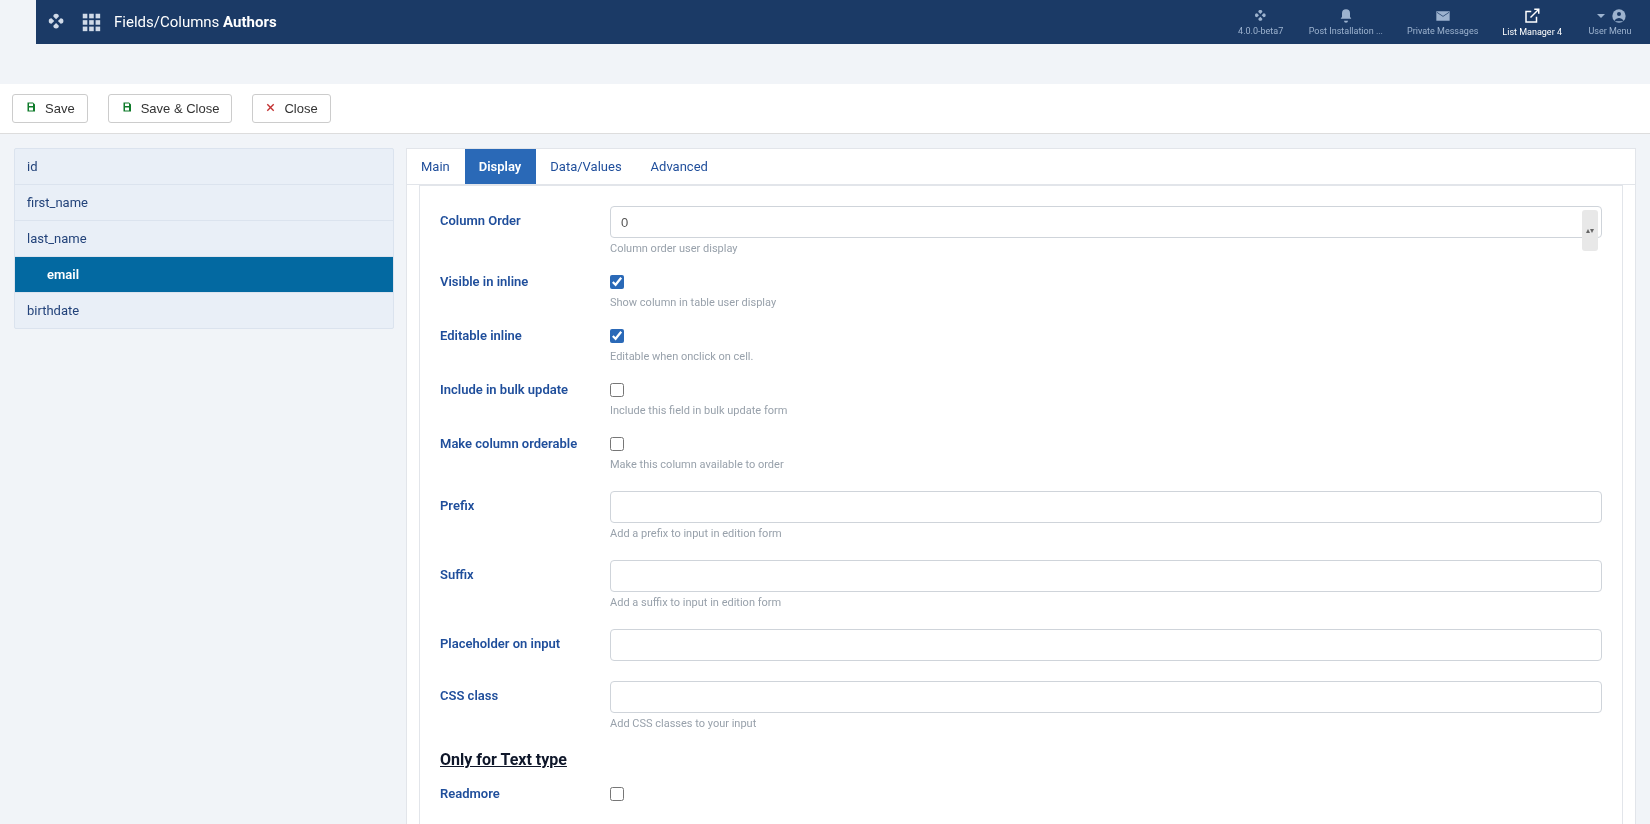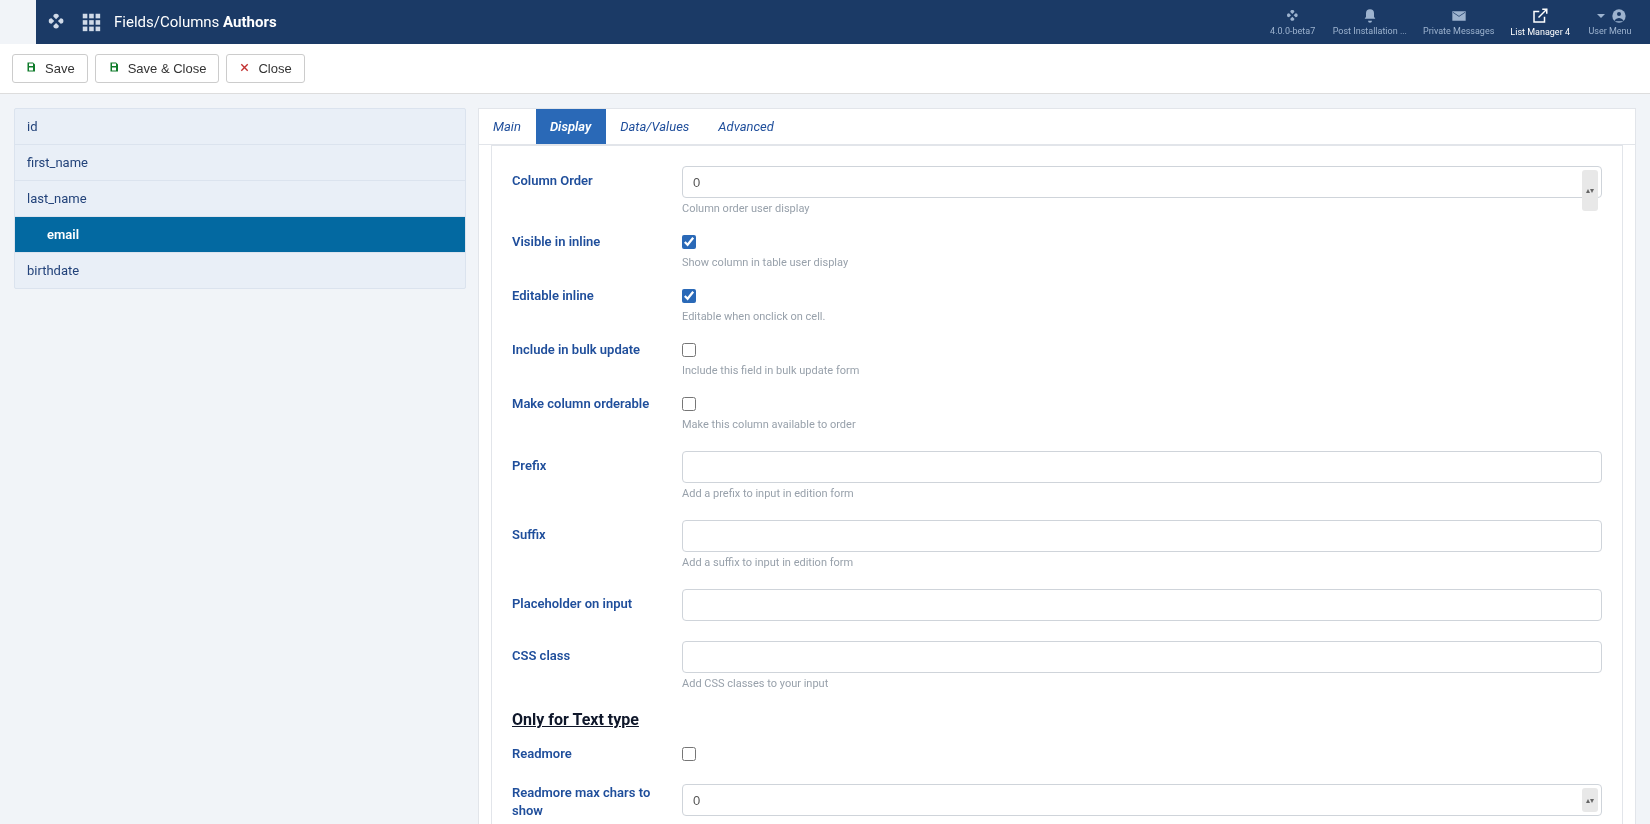--- a/index.html
+++ b/index.html
@@ -15,71 +15,71 @@
     height: 44px;
     display: flex;
     align-items: center;
     padding: 0 10px;
     justify-content: space-between;
     margin-left: 36px;
   }
   .topbar-left { display: flex; align-items: center; gap: 12px; }
   .topbar-title { color: #fff; font-size: 15px; font-weight: 400; }
   .topbar-title b { font-weight: 700; }
-  .topbar-right { display: flex; align-items: stretch; gap: 4px; height: 44px; }
+  .topbar-right { display: flex; align-items: stretch; gap: 12px; height: 44px; }
   .topbar-item {
     display: flex; flex-direction: column; align-items: center; justify-content: center;
     min-width: 60px; padding: 0 6px; color: #9db3cf; font-size: 9px; gap: 2px;
     cursor: pointer;
   }
   .topbar-item.active { color: #fff; }
   .topbar-item svg { width: 16px; height: 16px; }
   .topbar-item svg.large { width: 18px; height: 18px; }
   .topbar-icon-btn { width: 22px; height: 22px; display: flex; align-items: center; justify-content: center; cursor: pointer; color: #d0dae8; }
   .toolbar {
     background: #fff;
     border-bottom: 1px solid #ddd;
     padding: 10px 12px;
-    display: flex; gap: 7px;
+    display: flex; gap: 20px; margin-top: 40px;
   }
   .btn {
     border: 1px solid #ccc; border-radius: 3px; background: #fff;
     padding: 6px 12px; font-size: 13px; display: inline-flex; align-items: center; gap: 8px;
     cursor: pointer; color: #333;
   }
   .btn .ico-save { color: #0f7b2a; }
   .btn .ico-close { color: #c23030; }
   .page-wrap {
     display: flex;
     padding: 14px 14px;
     gap: 12px;
     align-items: flex-start;
   }
   .sidebar {
-    width: 452px;
+    width: 380px;
     background: #e9eff7;
     border: 1px solid #dbe3ee;
     border-radius: 2px;
   }
   .side-item {
     padding: 10px 12px;
     font-size: 13px;
     color: #23437a;
     border-bottom: 1px solid #dbe3ee;
     cursor: pointer;
   }
   .side-item:last-child { border-bottom: none; }
   .side-item.active { background: #0369a1; color: #fff; font-weight: 600; padding-left: 32px; }
   .main {
     flex: 1;
     background: #fff;
     border: 1px solid #e2e5ea;
   }
   .tabs {
-    display: flex; border-bottom: 1px solid #e2e5ea; font-style: italic;
+    display: flex; border-bottom: 1px solid #e2e5ea;
   }
   .tab {
     padding: 10px 14px; font-size: 13px; color: #1f4e9b; cursor: pointer;
     border-right: 1px solid transparent;
   }
   .tab.active { background: #2a69b7; color: #fff; font-weight: 600; }
   .panel {
     border: 1px solid #e2e5ea; margin: 0 12px 14px 12px; padding: 20px 20px 10px 20px;
   }
   .form-row {

